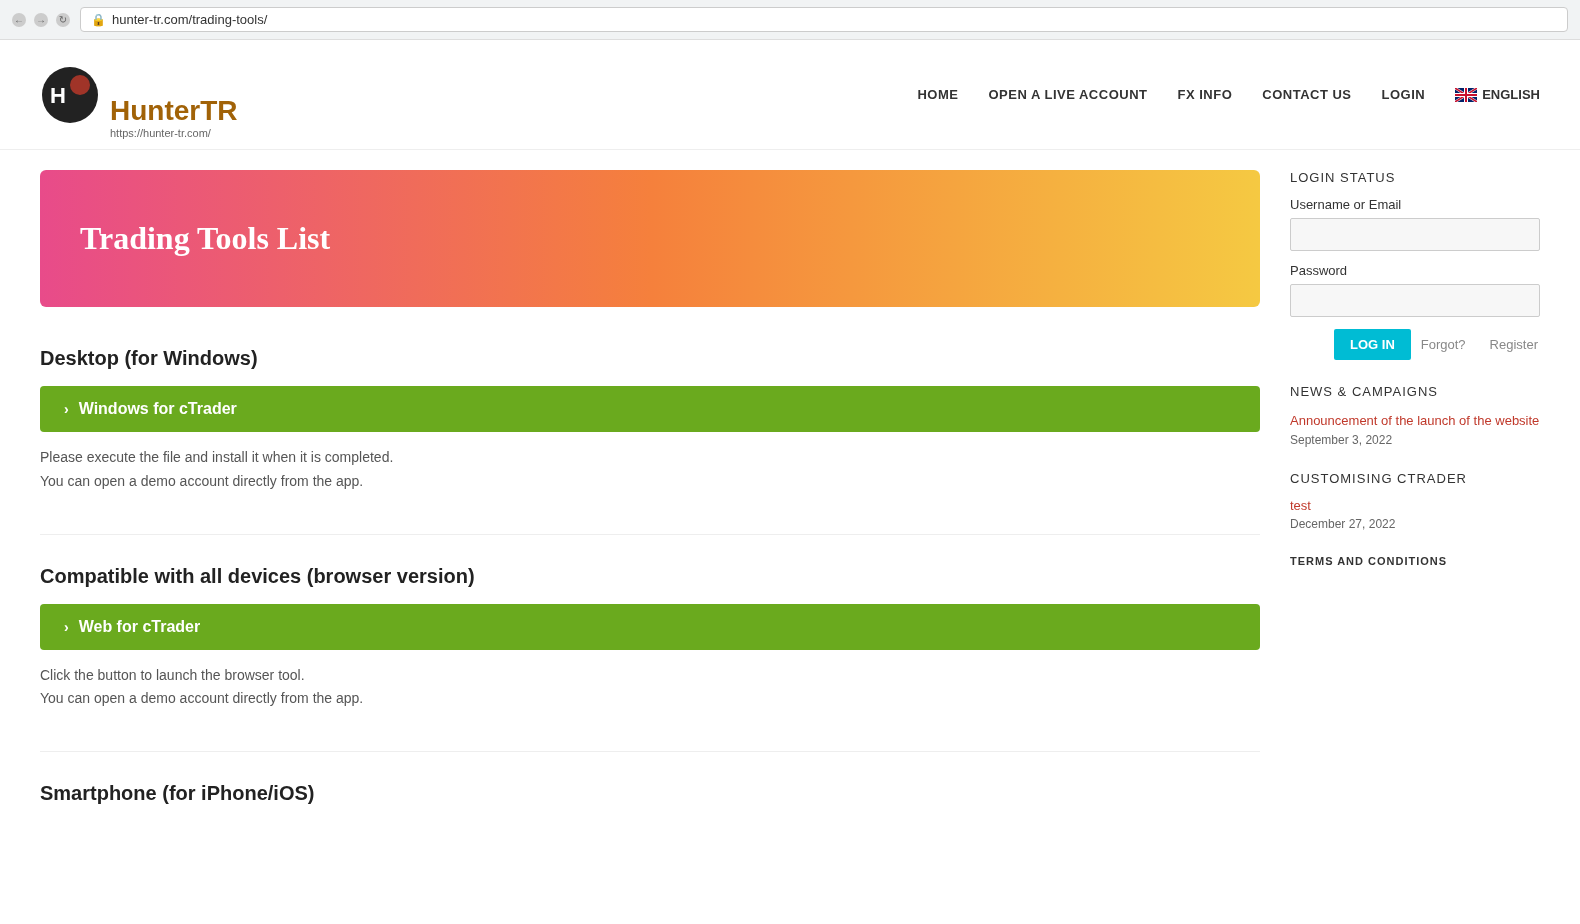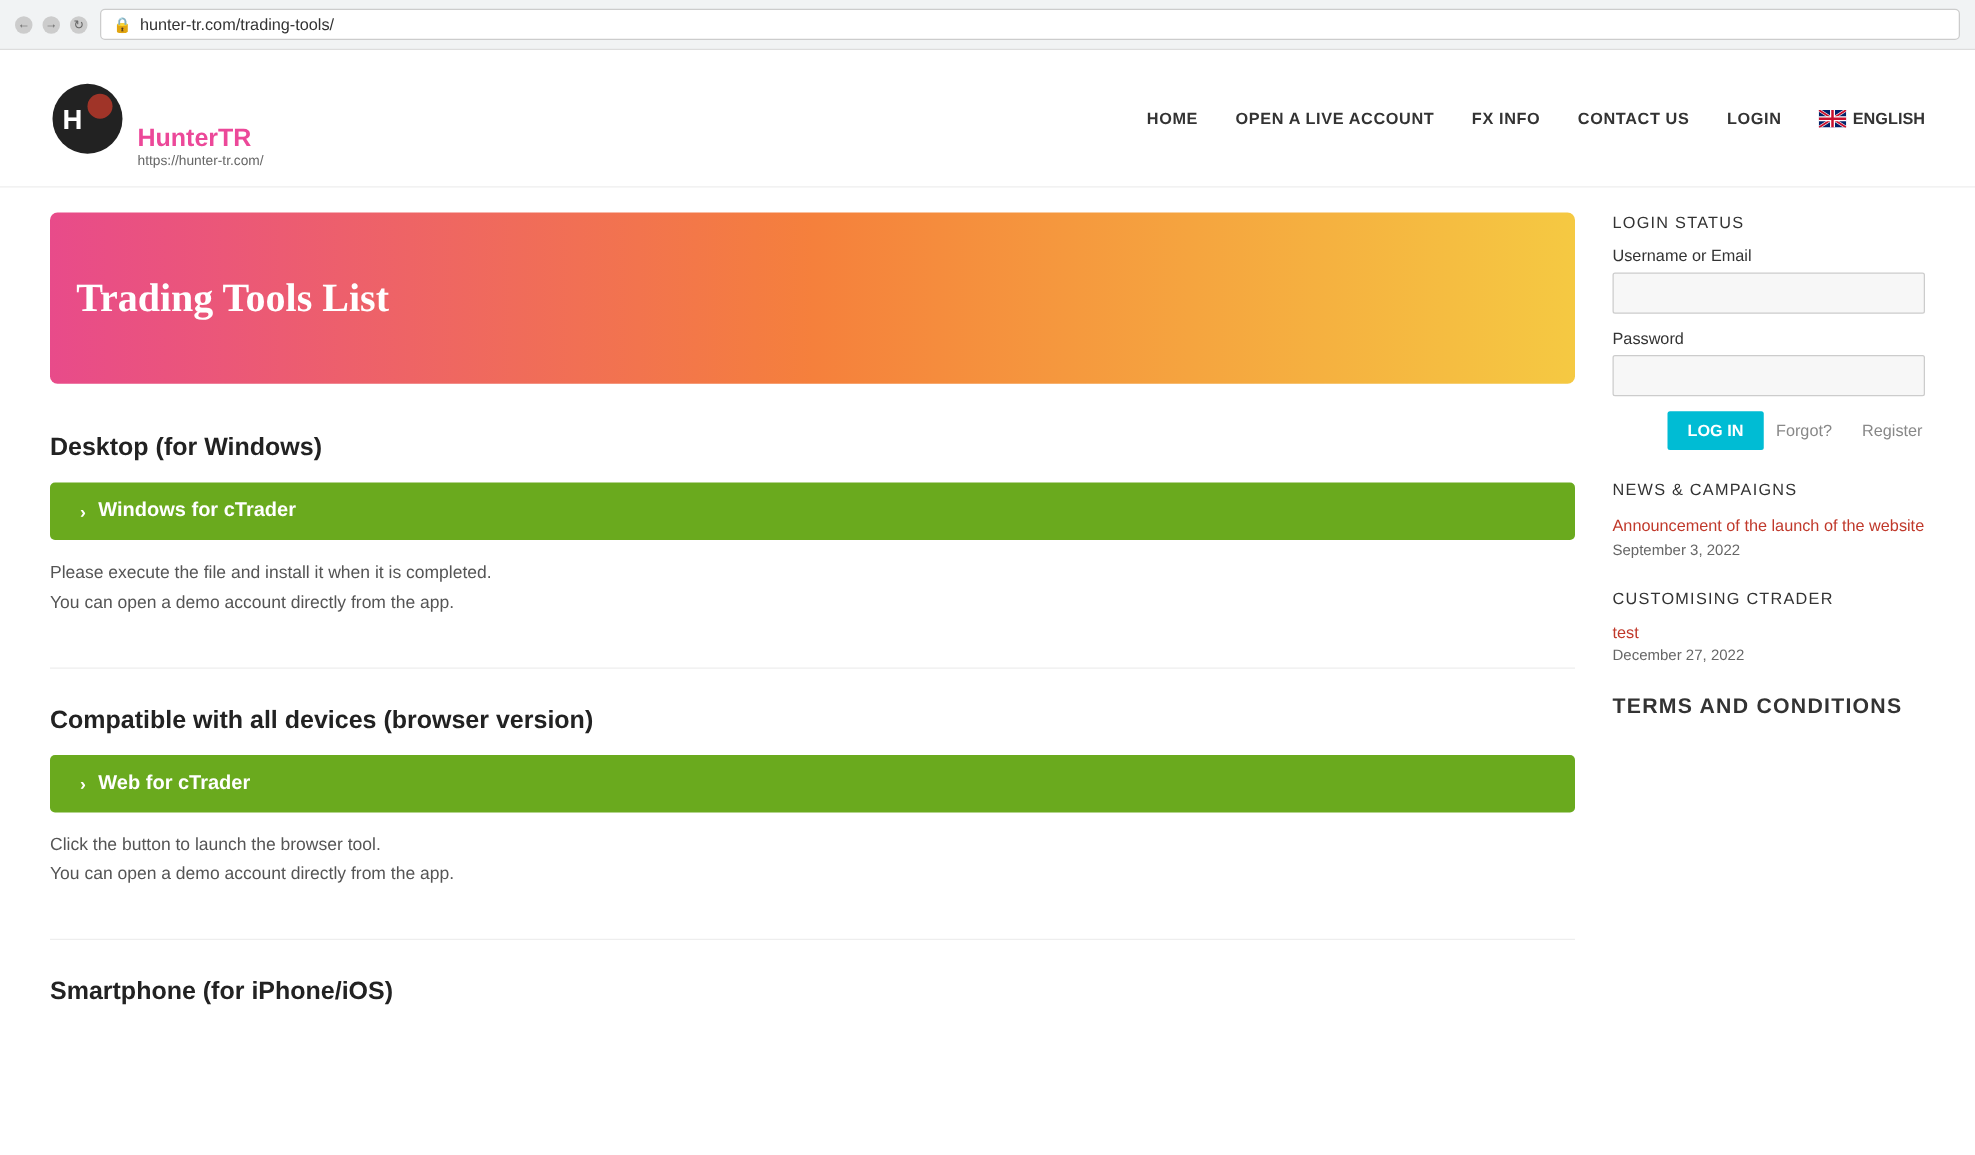--- a/index.html
+++ b/index.html
@@ -26,42 +26,42 @@
       padding: 0 40px;
       display: flex;
       align-items: center;
       justify-content: space-between;
       height: 110px;
       border-bottom: 1px solid #eee;
     }
     .logo-area { display: flex; align-items: center; gap: 10px; }
     .logo-img { width: 60px; height: 60px; }
     .logo-text { display: flex; flex-direction: column; }
-    .logo-title { font-size: 20px; font-weight: bold; color: #ec4899; margin-top: 45px; }
+    .logo-title { font-size: 28px; font-weight: bold; color: #a16207; margin-top: 45px; }
     .logo-url { font-size: 11px; color: #666; }
     .nav { display: flex; align-items: center; gap: 30px; }
     .nav a { text-decoration: none; color: #333; font-size: 13px; font-weight: 600; letter-spacing: 0.5px; }
     .nav-lang { display: flex; align-items: center; gap: 5px; font-size: 13px; font-weight: 600; color: #333; }
 
     
     .main-wrapper {
       display: flex;
       max-width: 1580px;
       margin: 0 auto;
       padding: 20px 40px;
       gap: 30px;
     }
     .content-area { flex: 1; }
     .sidebar { width: 250px; flex-shrink: 0; }
 
     
     .hero-banner {
       background: linear-gradient(to right, #e84b8a, #f5803c, #f5c942);
       border-radius: 6px;
-      padding: 50px 21px;
+      padding: 50px 40px;
       margin-bottom: 30px;
     }
     .hero-banner h1 { color: #fff; font-size: 32px; font-weight: bold; font-family: Georgia, serif; }
 
     
     .section-title { font-size: 20px; font-weight: bold; color: #222; margin-bottom: 16px; margin-top: 10px; }
 
     
     .green-btn {
       background: #6aaa1e;
@@ -98,21 +98,21 @@
     .login-link { color: #888; font-size: 13px; text-decoration: none; }
     .login-link-register { color: #888; font-size: 13px; text-decoration: none; padding-left: 14px; }
 
     .news-item { margin-bottom: 14px; }
     .news-link { color: #c0392b; font-size: 13px; text-decoration: none; line-height: 1.5; display: block; }
     .news-date { color: #666; font-size: 12px; margin-top: 2px; }
 
     .custom-link { color: #c0392b; font-size: 13px; text-decoration: none; display: block; margin-bottom: 4px; }
     .custom-date { color: #666; font-size: 12px; }
 
-    .terms-title { font-size: 17px; font-weight: bold; color: #333; letter-spacing: 1px; text-transform: uppercase; margin-top: 20px; }
+    .terms-title { font-size: 11px; font-weight: bold; color: #333; letter-spacing: 1px; text-transform: uppercase; margin-top: 20px; }
 
     hr.section-divider { border: none; border-top: 1px solid #eee; margin: 10px 0 20px; }
   </style>
 </head>
 <body>
 
 <div class="browser-bar">
   <div class="browser-controls">
     <button class="browser-btn">←</button>
     <button class="browser-btn">→</button>

